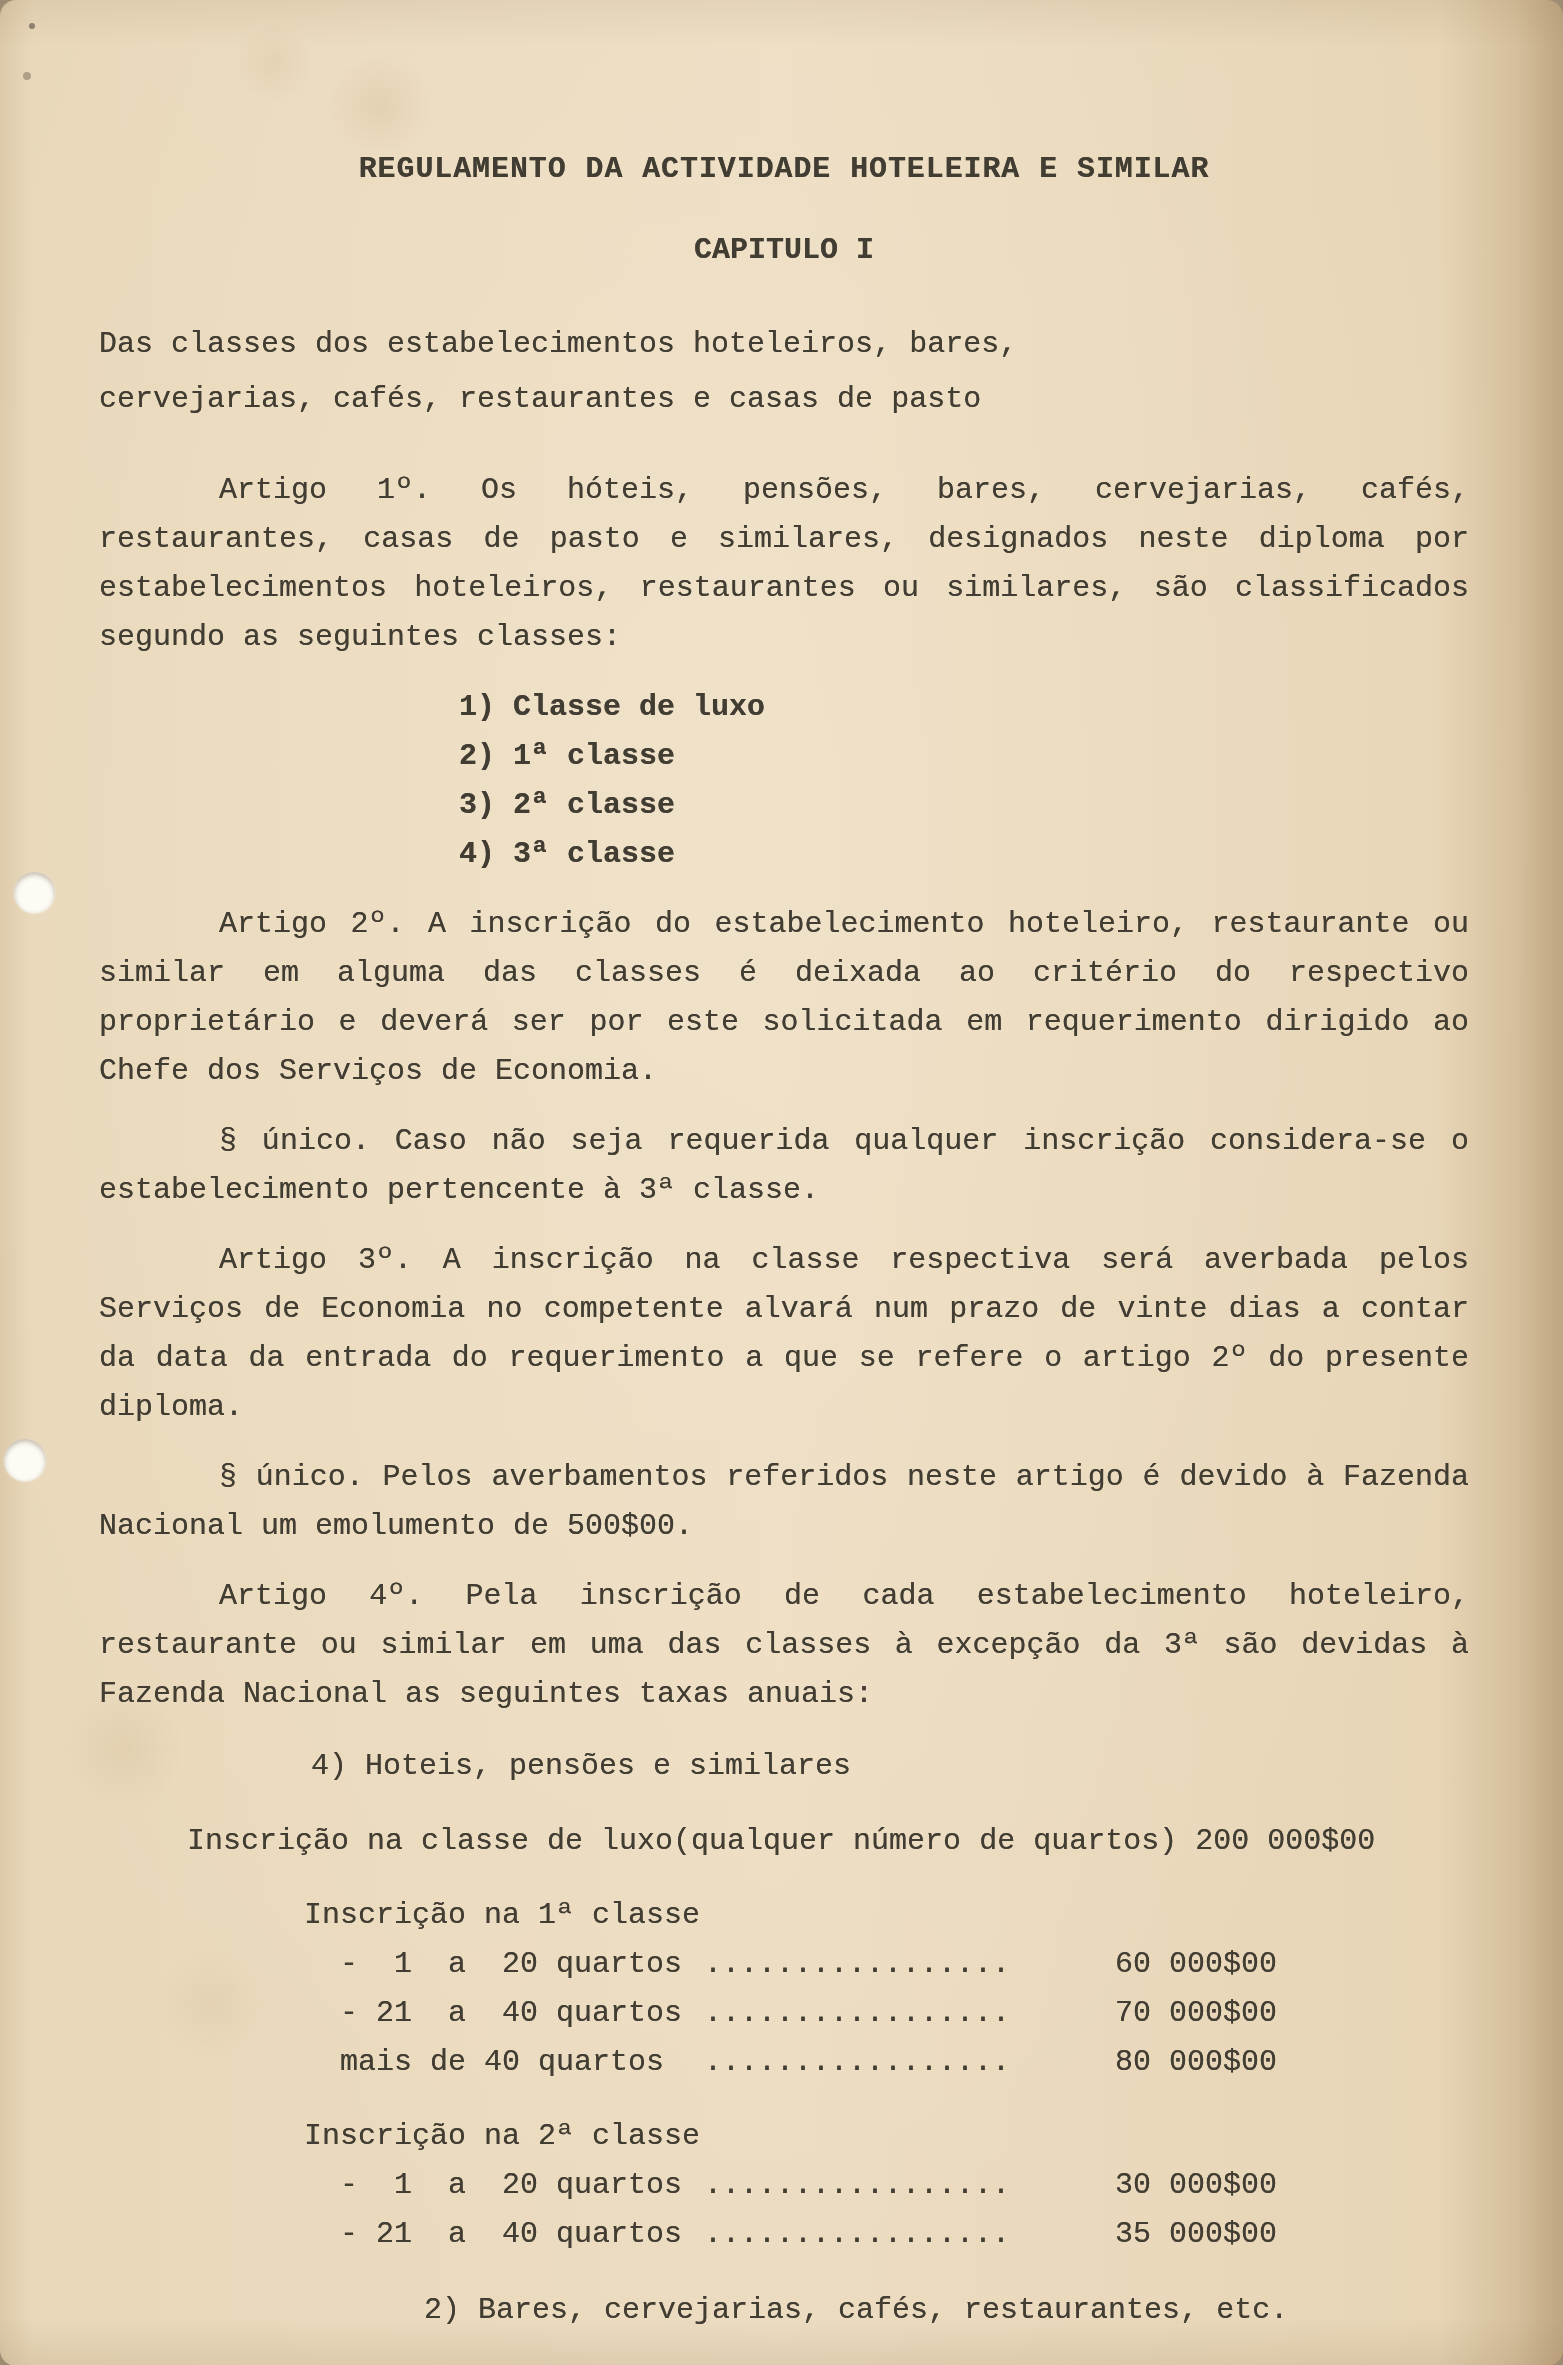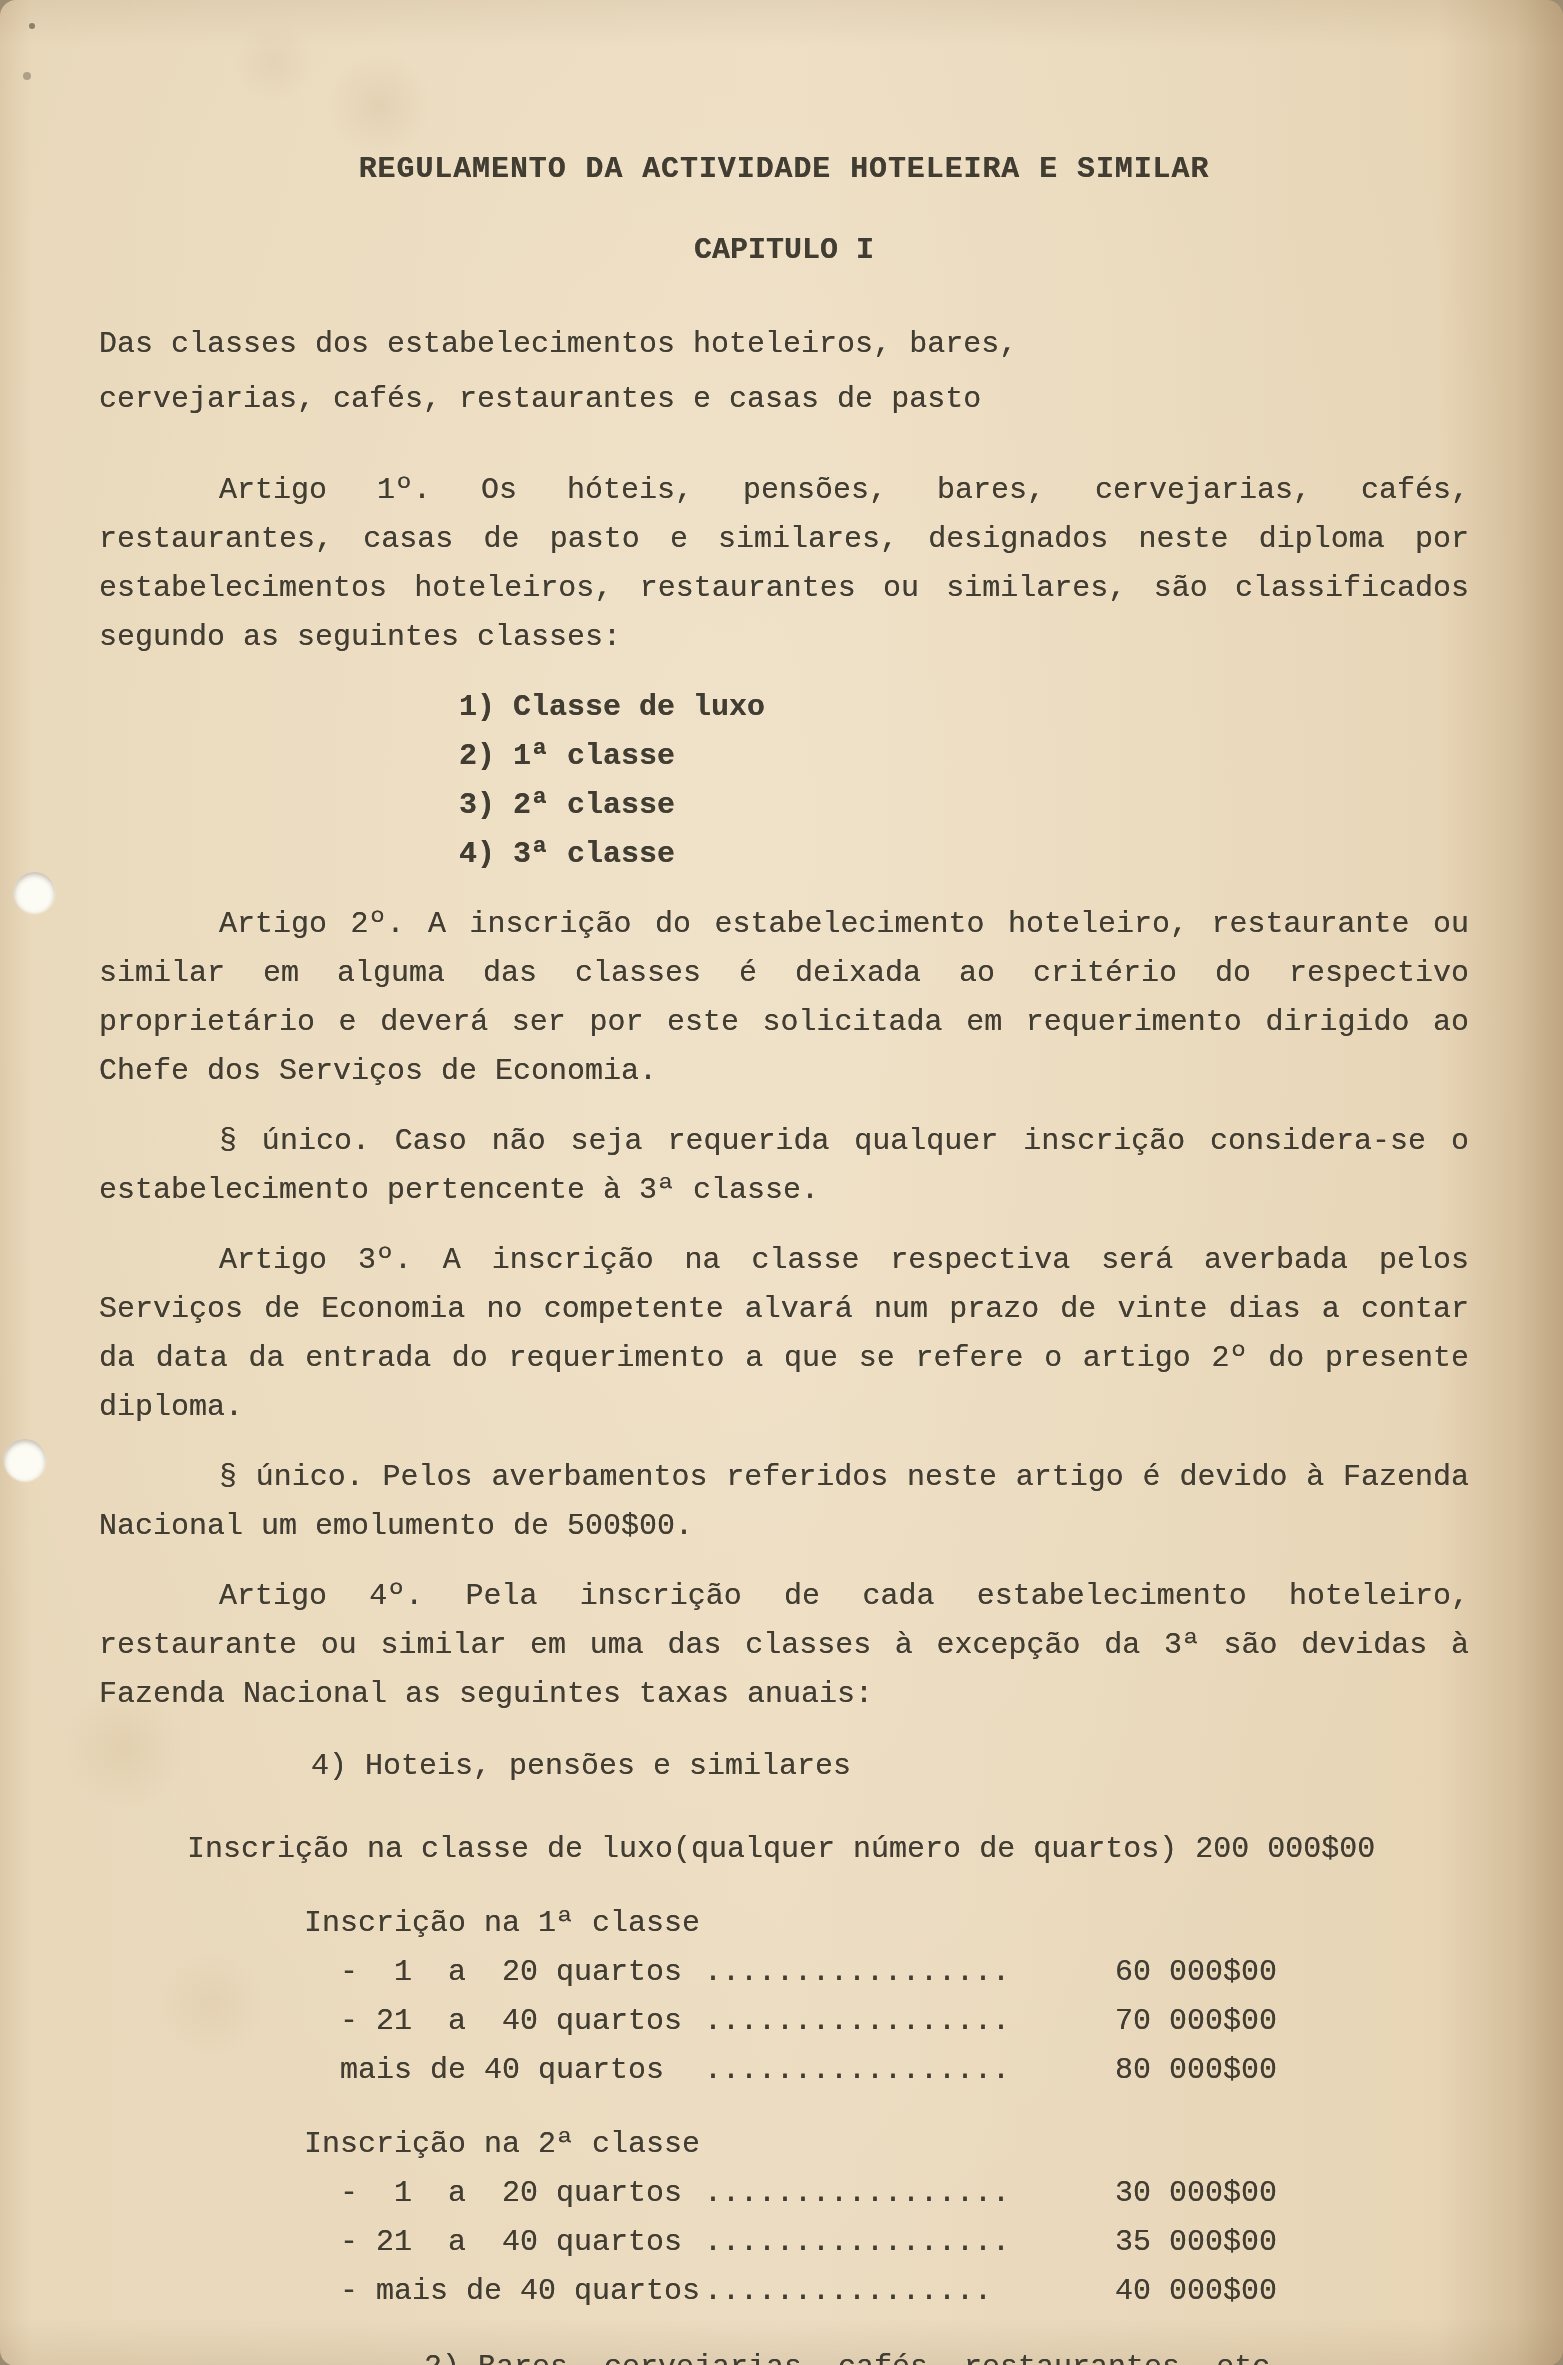--- a/index.html
+++ b/index.html
@@ -64,21 +64,21 @@
   .body .blk { line-height: 49px; }
   .para {
     margin: 21px 0;
     text-indent: 120px;
     text-align: justify;
     white-space: normal;
   }
   .item    { padding-left: 360px; white-space: pre-wrap; font-weight: bold; }
   .subitem { padding-left: 212px; margin-top: 23px; white-space: pre-wrap; }
   .subitem2{ padding-left: 325px; margin-top: 26.5px; white-space: pre-wrap; }
-  .line    { padding-left: 88px; margin-top: 34px; white-space: pre-wrap; }
+  .line    { padding-left: 88px; margin-top: 26px; white-space: pre-wrap; }
   .fee-header { padding-left: 205px; margin-top: 25px; white-space: pre-wrap; }
   .fee-row { display: flex; padding-left: 241px; }
   .fee-row .lbl  { flex: 0 0 364px; white-space: pre; }
   .fee-row .dots { flex: 0 0 335px; overflow: hidden; white-space: pre; }
   .fee-row .amt  { margin-left: 76px; white-space: pre; }
 </style>
 </head>
 <body>
 
 <div class="page">
@@ -127,23 +127,18 @@
         <div class="blk fee-row">
           <span class="lbl">-  1  a  20 quartos</span>
           <span class="dots">.................</span>
           <span class="amt">30 000$00</span>
         </div>
         <div class="blk fee-row">
           <span class="lbl">- 21  a  40 quartos</span>
           <span class="dots">.................</span>
           <span class="amt">35 000$00</span>
         </div>
-        <div class="blk fee-row">
-          <span class="lbl">- mais de 40 quartos</span>
-          <span class="dots">................</span>
-          <span class="amt">40 000$00</span>
-        </div>
         <div class="blk subitem2">2) Bares, cervejarias, cafés, restaurantes, etc.</div>
       </div>
 
   </div>
 </div>
 
 
 </body></html>

